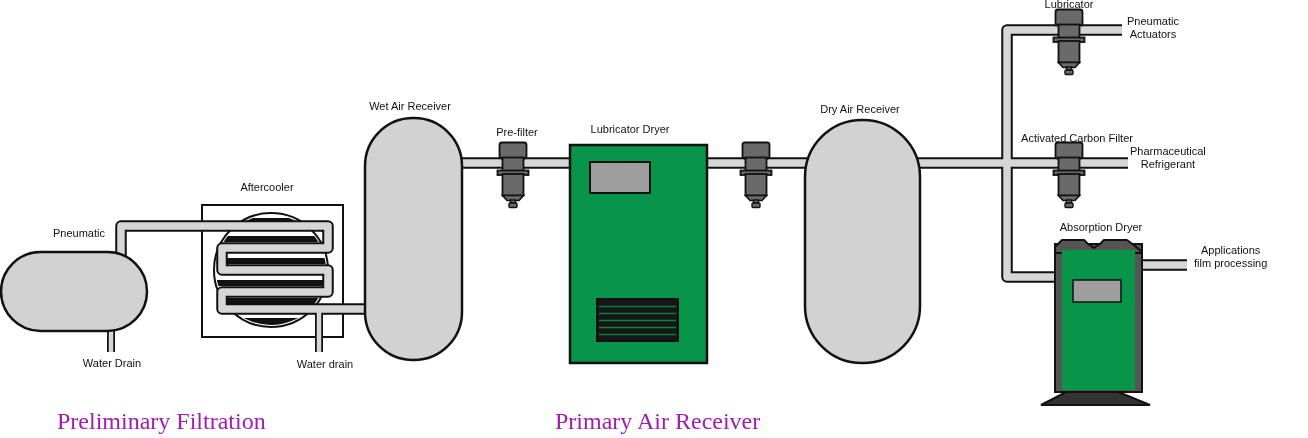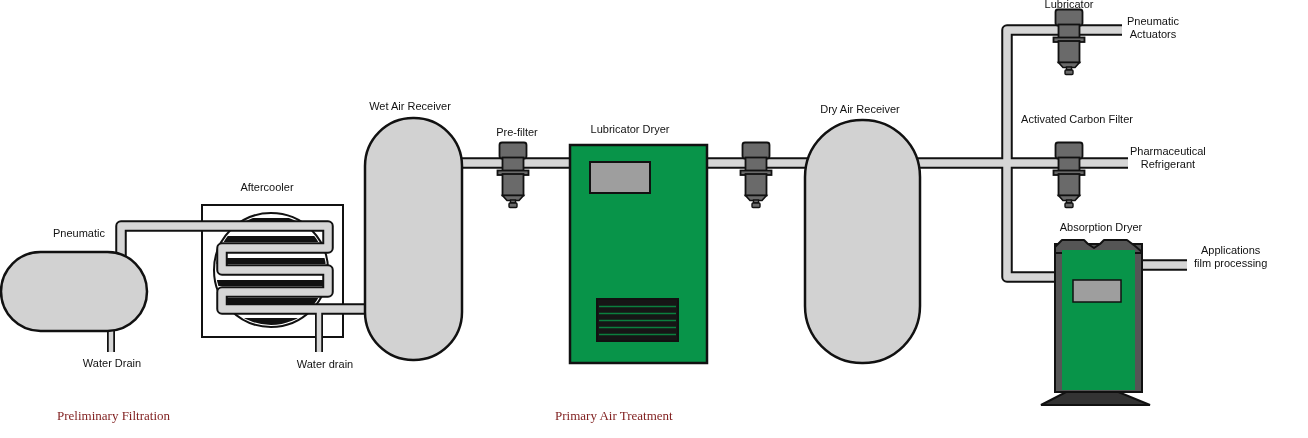--- a/index.html
+++ b/index.html
@@ -8,21 +8,21 @@
     --panel-gray:#9e9e9e; --dryer-green:#089449; --dark-metal:#555555;
     --outline:#111111;
   }
   #stage{position:relative;width:1308px;height:438px;background:#fff;
     font-family:"Liberation Sans",sans-serif;overflow:hidden;}
   #pipework{position:absolute;left:0;top:0;}
   .lbl{position:absolute;font-size:11px;line-height:13px;color:#121212;
     text-align:center;white-space:nowrap;}
   .lbl.left{text-align:center;}
   .section-title{position:absolute;font-family:"Liberation Serif","DejaVu Serif",serif;
-    font-size:13px;color:#7f1d1d;white-space:nowrap;}
+    font-size:24px;color:#a21caf;white-space:nowrap;}
 </style>
 </head>
 <body>
 
 <div id="stage">
 
   <svg id="pipework" width="1308" height="438" viewBox="0 0 1308 438">
     <defs>
       <clipPath id="fanclip">
           <circle cx="271" cy="270" r="55"></circle>
@@ -109,26 +109,26 @@
   <div class="lbl" style="left:270px;top:358px;width:110px">Water drain</div>
   <div class="lbl" style="left:355px;top:100px;width:110px">Wet Air Receiver</div>
   <div class="lbl" style="left:462px;top:126px;width:110px">Pre-filter</div>
   <div class="lbl" style="left:575px;top:123px;width:110px">Lubricator Dryer</div>
   <div class="lbl" style="left:805px;top:103px;width:110px">Dry Air Receiver</div>
   <div class="lbl" style="left:1014px;top:-2px;width:110px">Lubricator</div>
   <div class="lbl left" style="left:1127px;top:15px">
     <div>Pneumatic</div>
     <div>Actuators</div>
   </div>
-  <div class="lbl" style="left:1007px;top:113px;width:140px">Activated Carbon Filter</div>
+  <div class="lbl" style="left:1007px;top:132px;width:140px">Activated Carbon Filter</div>
   <div class="lbl left" style="left:1130px;top:145px">
     <div>Pharmaceutical</div>
     <div>Refrigerant</div>
   </div>
   <div class="lbl" style="left:1046px;top:221px;width:110px">Absorption Dryer</div>
   <div class="lbl left" style="left:1194px;top:244px">
     <div>Applications</div>
     <div>film processing</div>
   </div>
 
   <div class="section-title" style="left:57px;top:408px">Preliminary Filtration</div>
-  <div class="section-title" style="left:555px;top:408px">Primary Air Treatment</div>
+  <div class="section-title" style="left:555px;top:408px">Primary Air Receiver</div>
 </div>
 
 </body></html>

